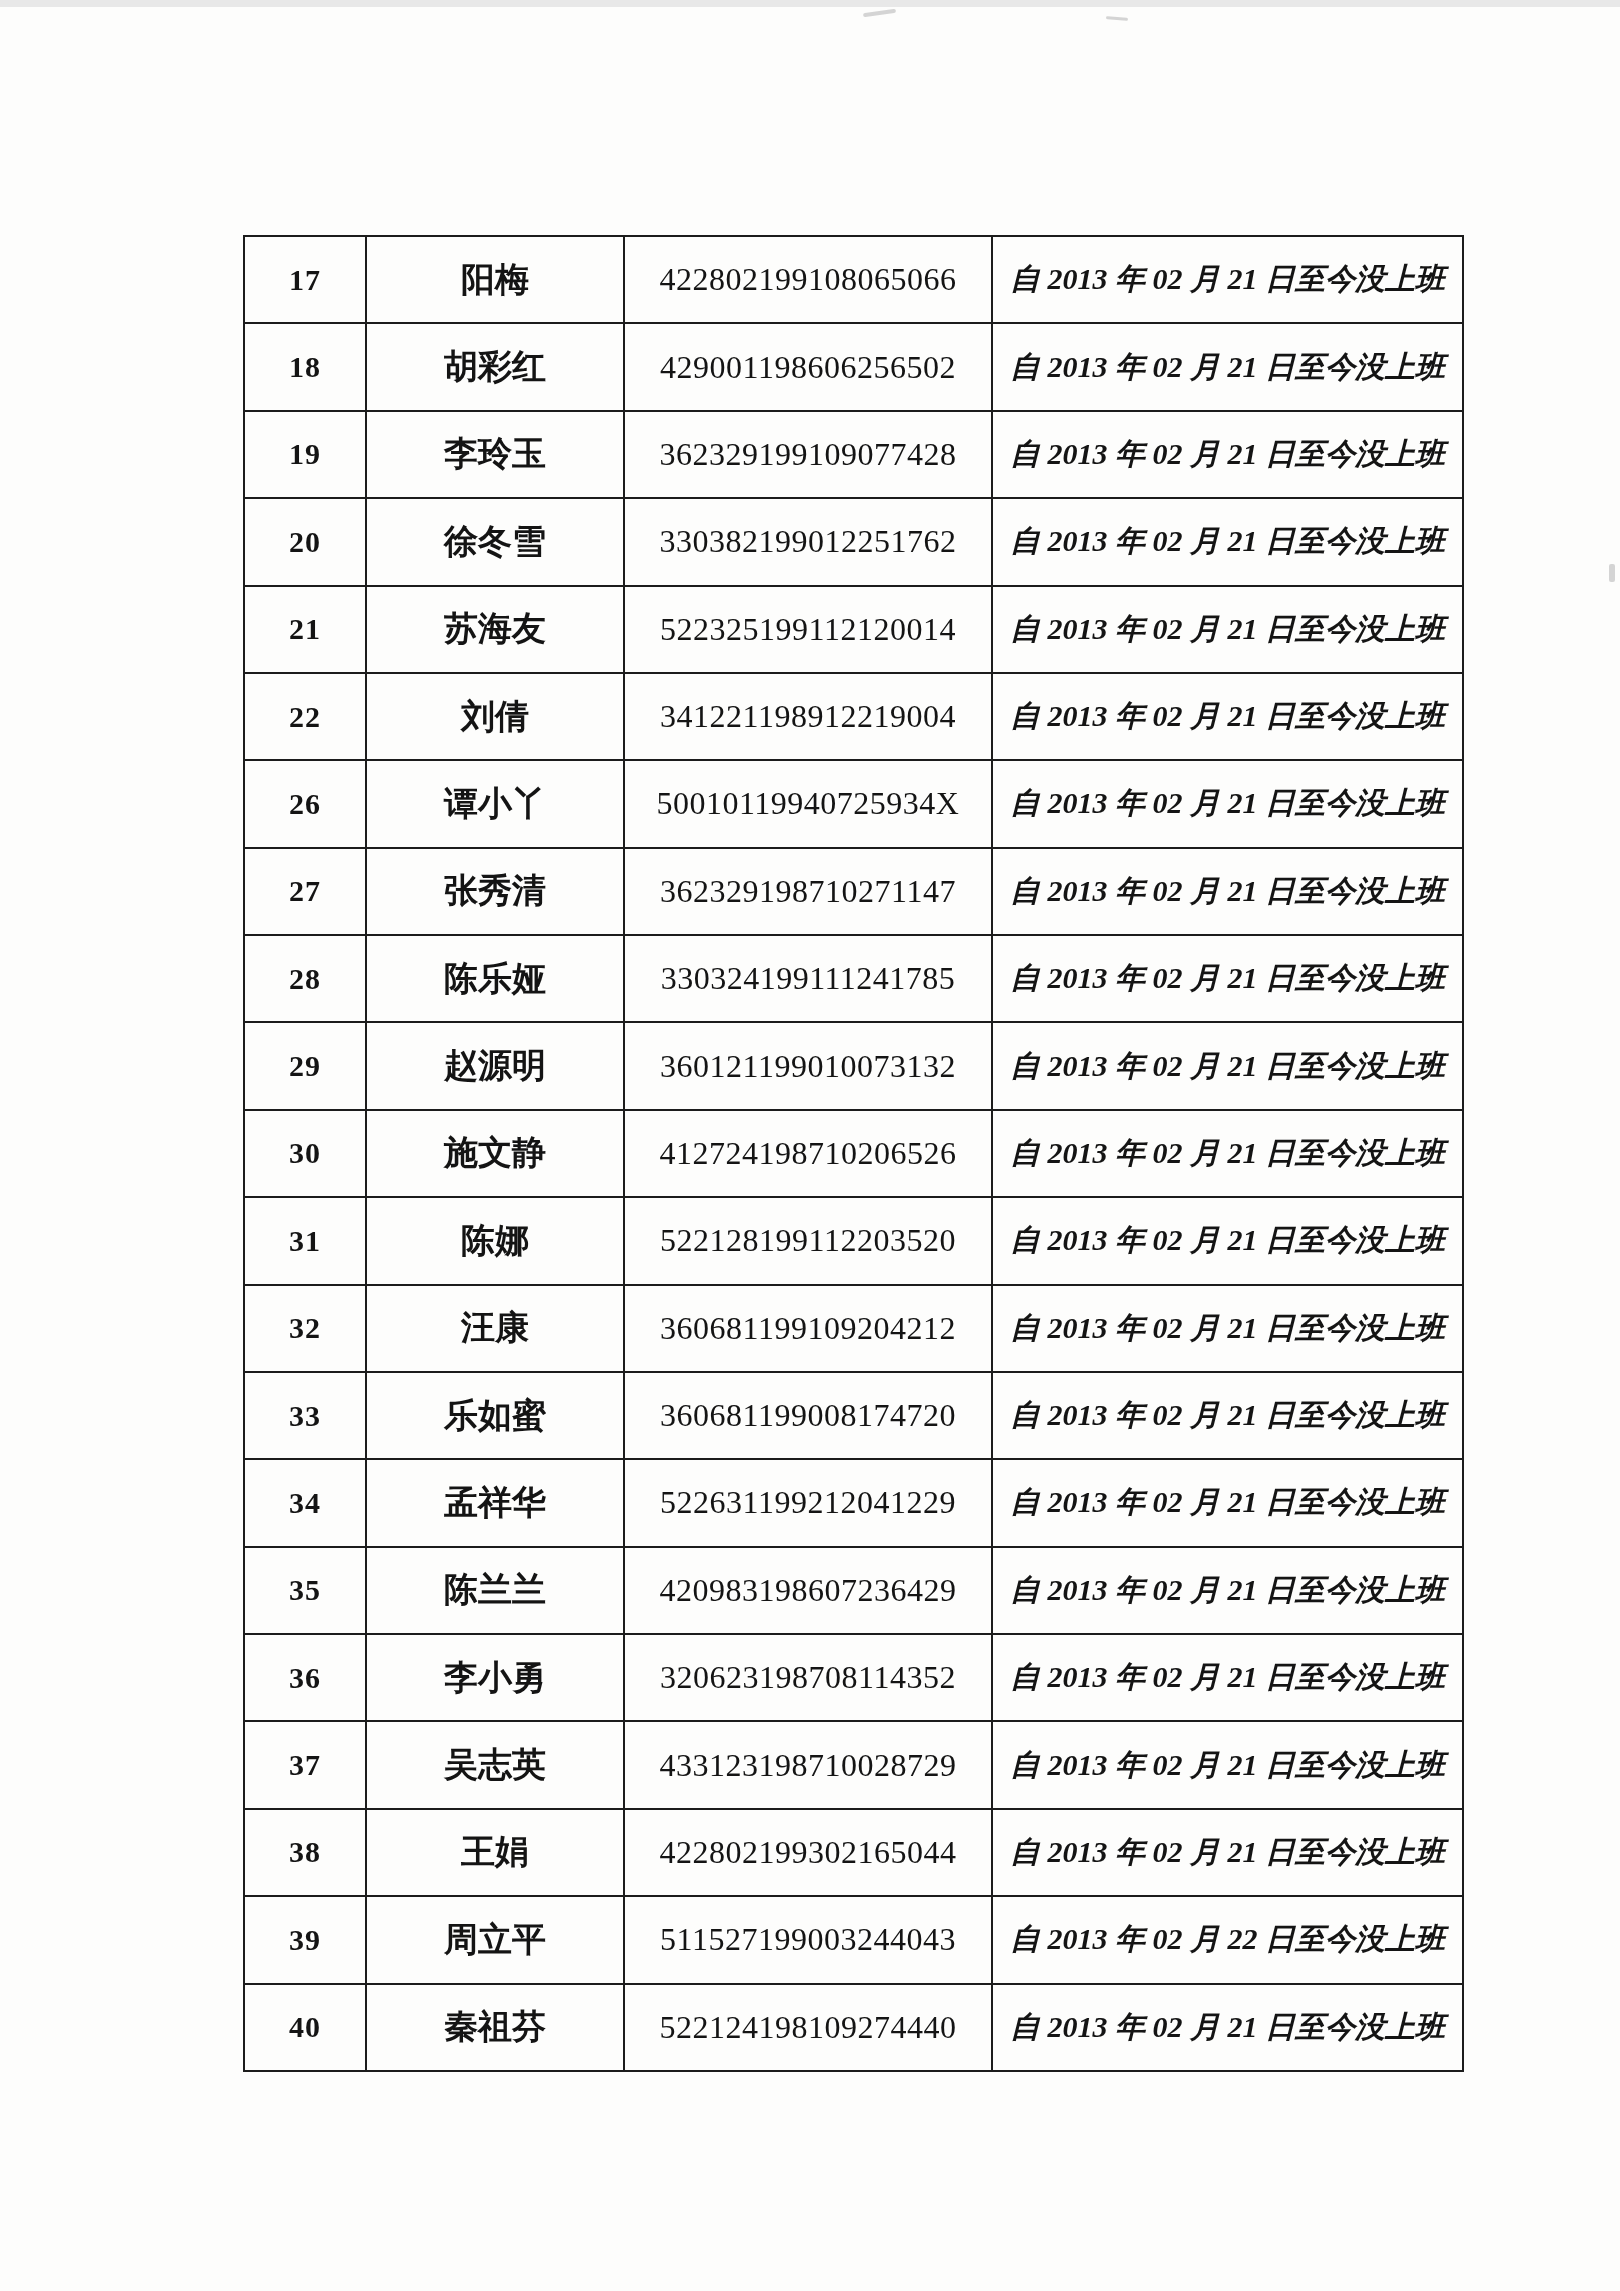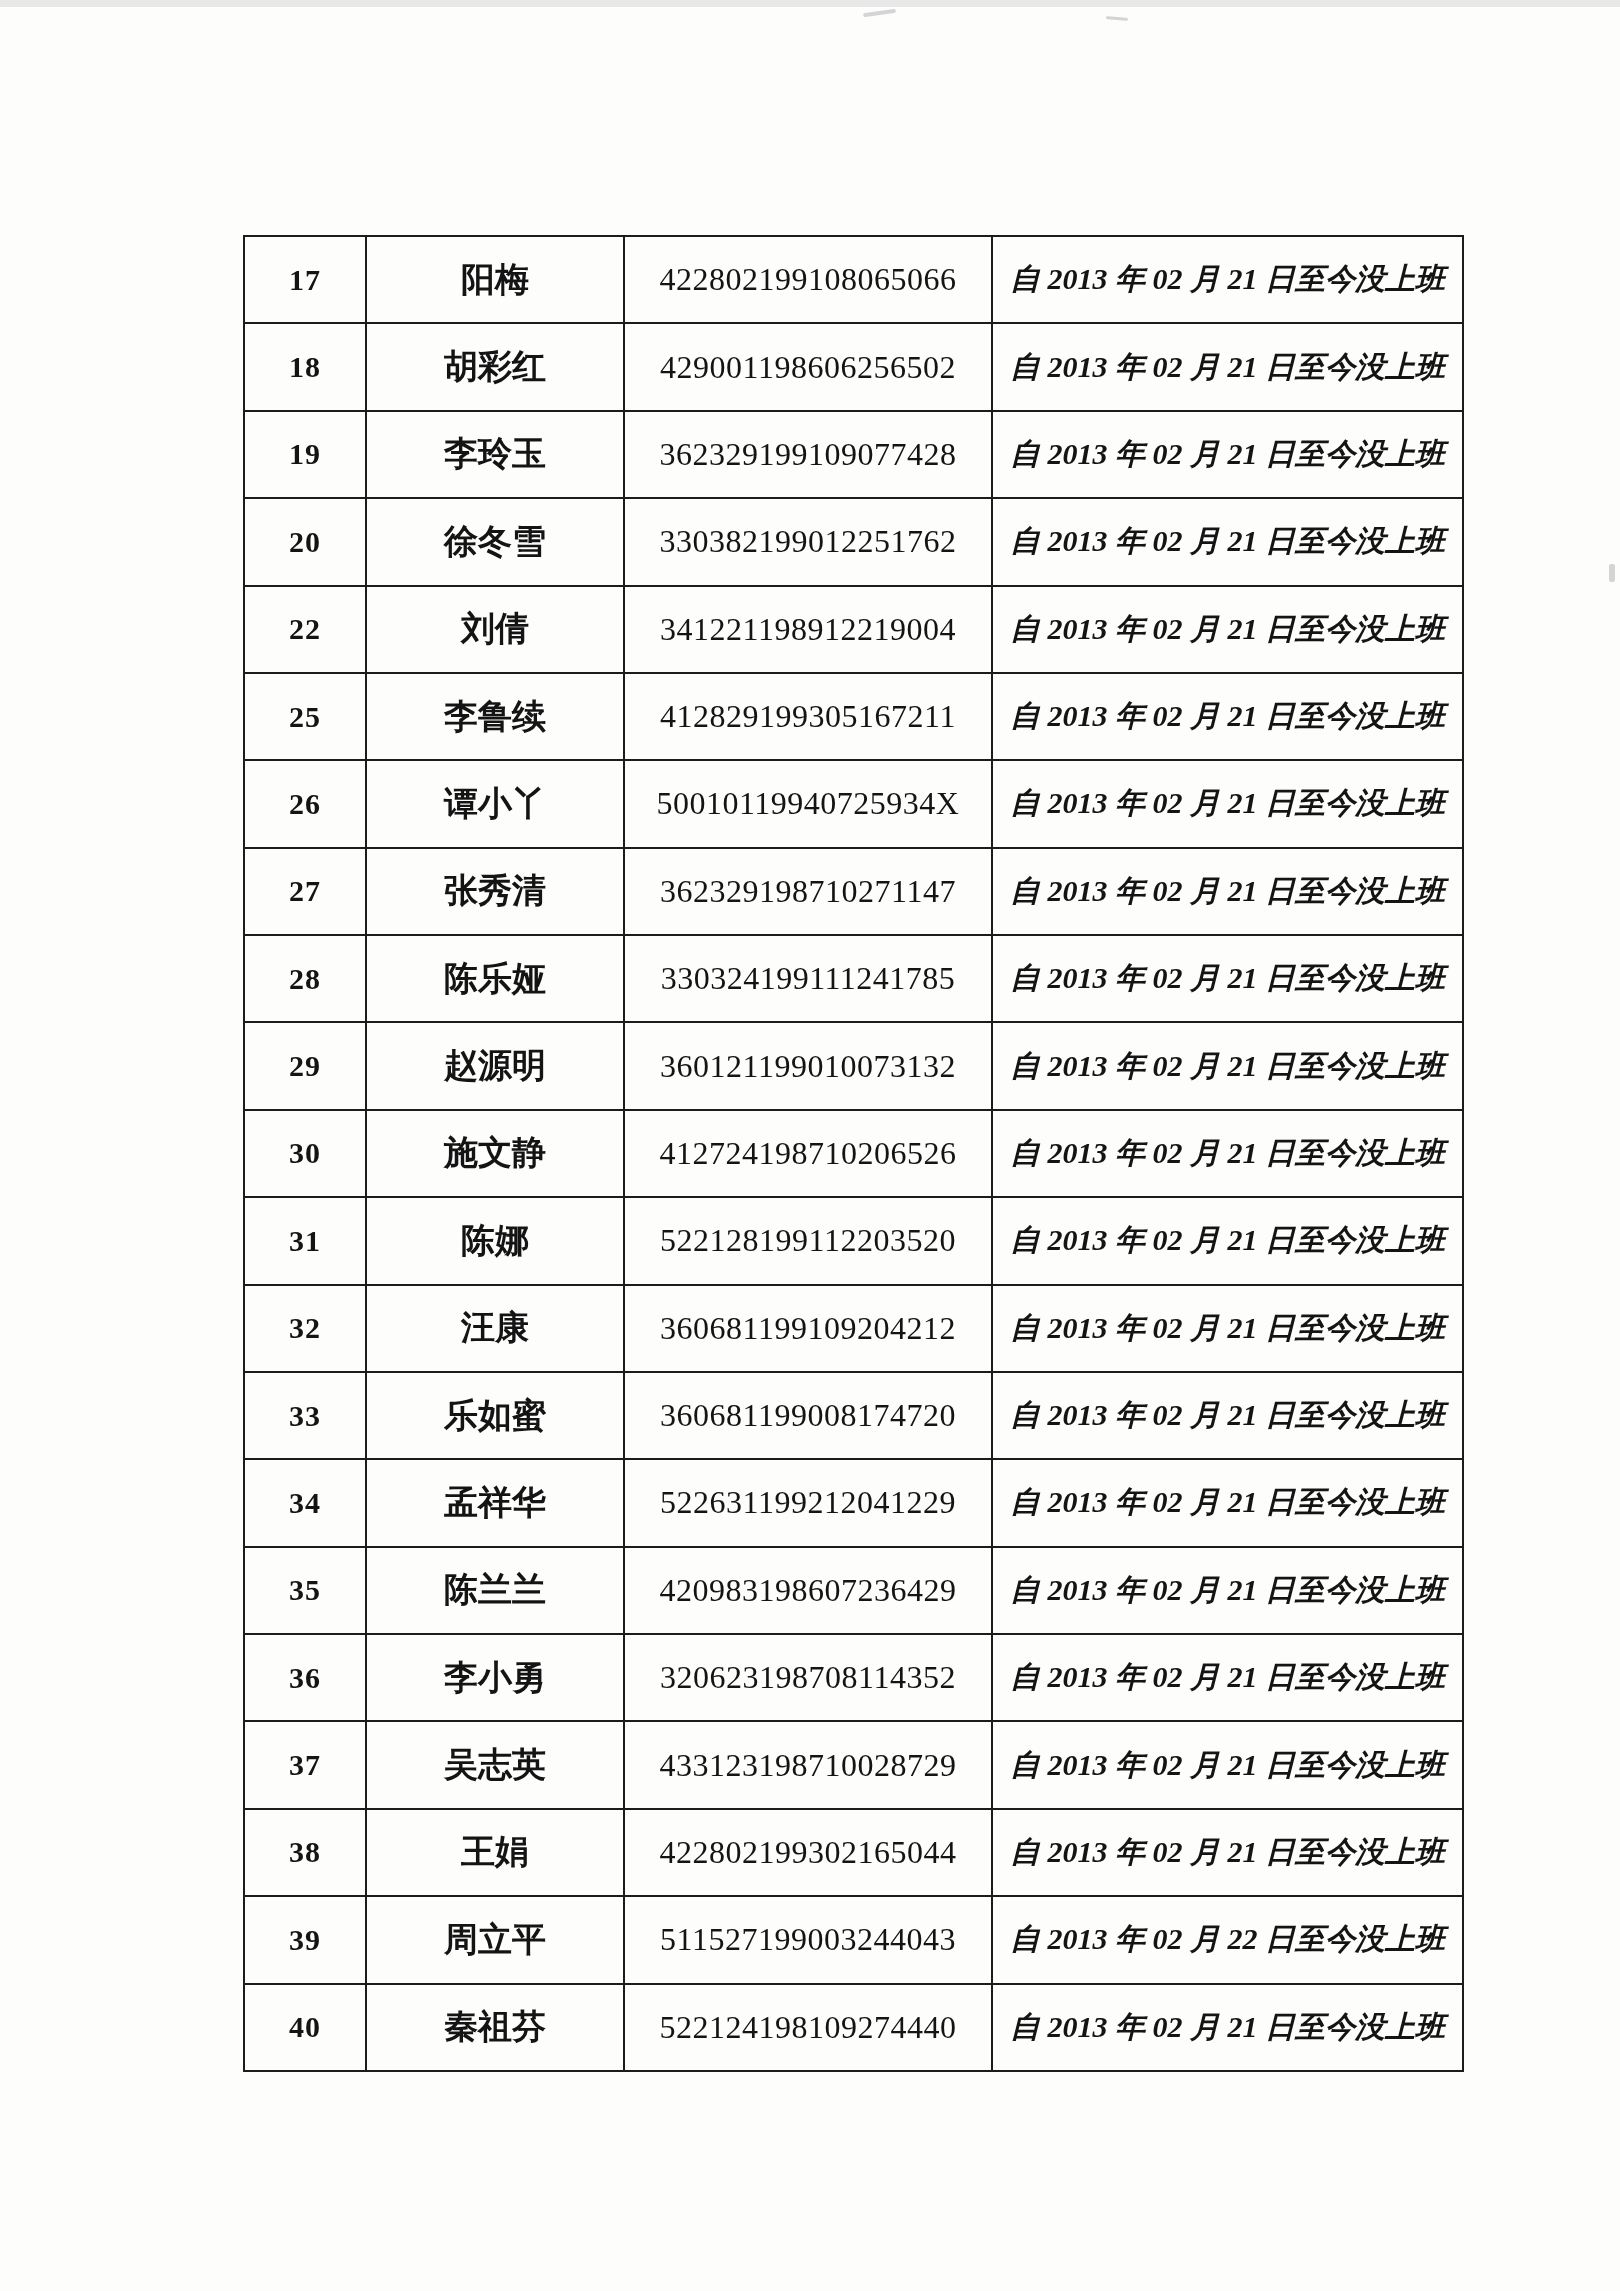--- a/index.html
+++ b/index.html
@@ -104,36 +104,36 @@
       <td class="cell-status">自 2013 年 02 月 21 日至今没上班</td>
     </tr>
 
     <tr>
       <td class="cell-index">20</td>
       <td class="cell-name">徐冬雪</td>
       <td class="cell-id">330382199012251762</td>
       <td class="cell-status">自 2013 年 02 月 21 日至今没上班</td>
     </tr>
 
+    <tr>
+      <td class="cell-index">21</td>
+      <td class="cell-name">苏海友</td>
+      <td class="cell-id">522325199112120014</td>
+      <td class="cell-status">自 2013 年 02 月 21 日至今没上班</td>
+    </tr>
 
     <tr>
       <td class="cell-index">22</td>
       <td class="cell-name">刘倩</td>
       <td class="cell-id">341221198912219004</td>
       <td class="cell-status">自 2013 年 02 月 21 日至今没上班</td>
     </tr>
 
 
 
-    <tr>
-      <td class="cell-index">25</td>
-      <td class="cell-name">李鲁续</td>
-      <td class="cell-id">412829199305167211</td>
-      <td class="cell-status">自 2013 年 02 月 21 日至今没上班</td>
-    </tr>
 
     <tr>
       <td class="cell-index">26</td>
       <td class="cell-name">谭小丫</td>
       <td class="cell-id">50010119940725934X</td>
       <td class="cell-status">自 2013 年 02 月 21 日至今没上班</td>
     </tr>
 
     <tr>
       <td class="cell-index">27</td>

